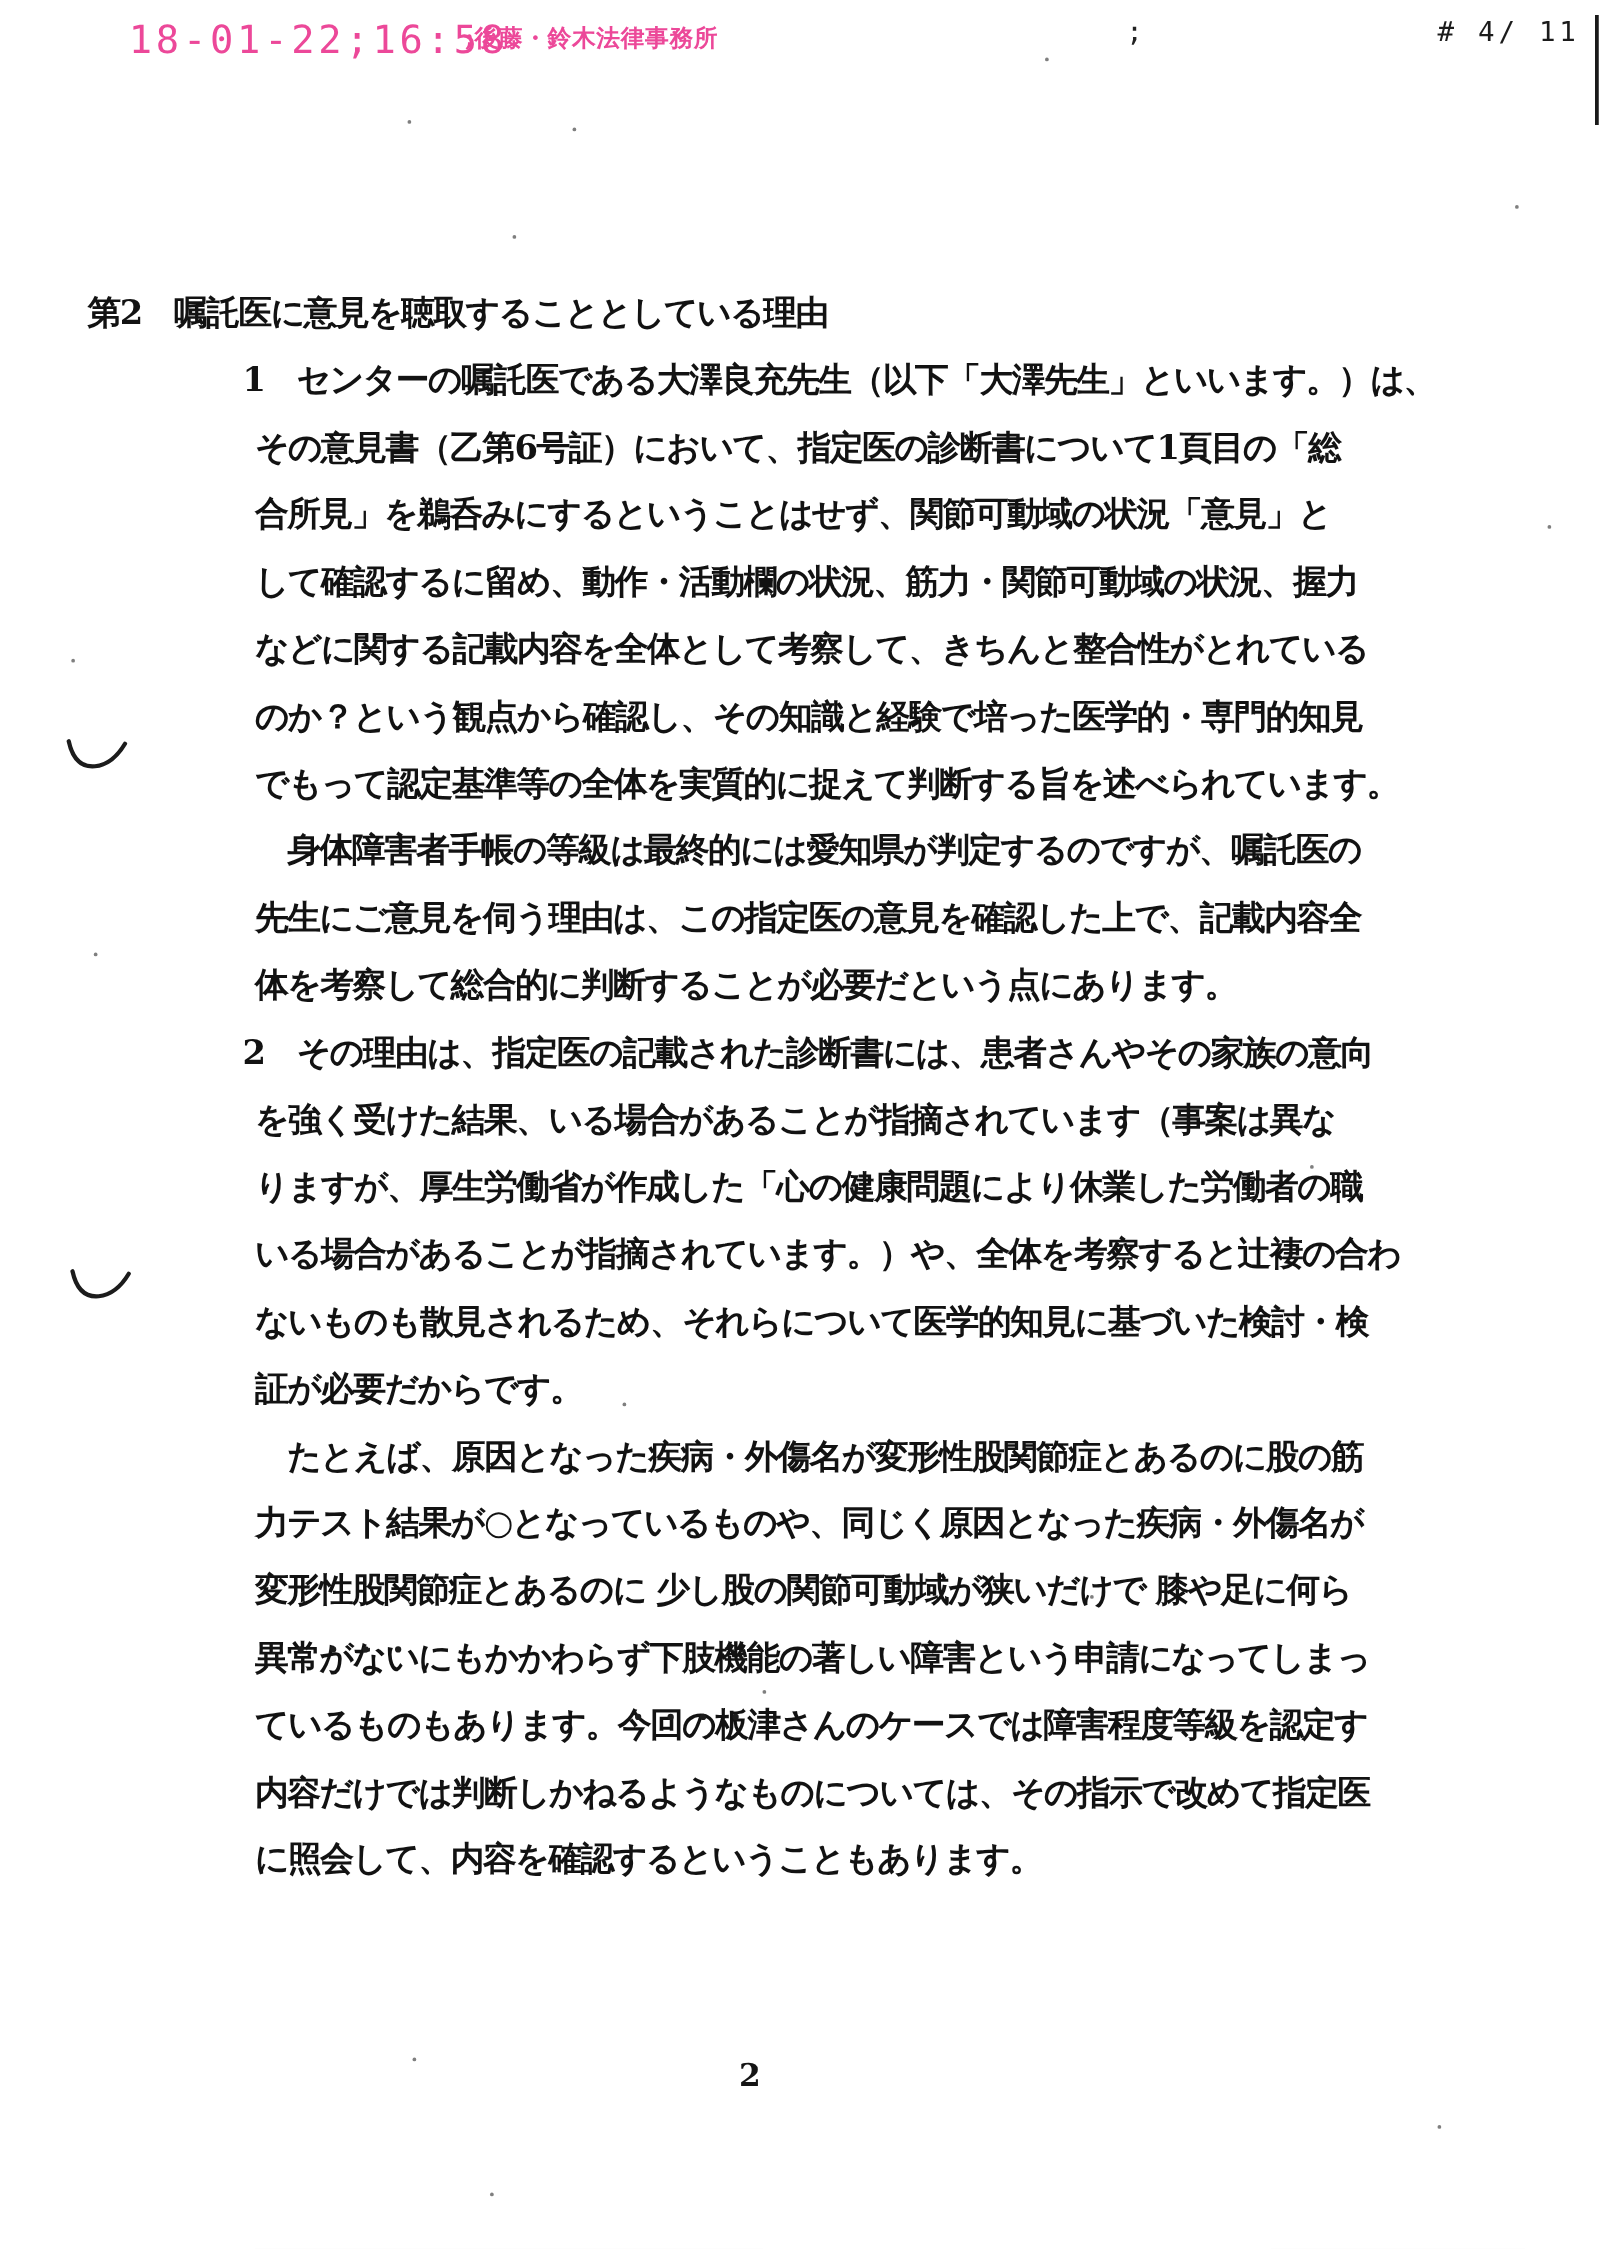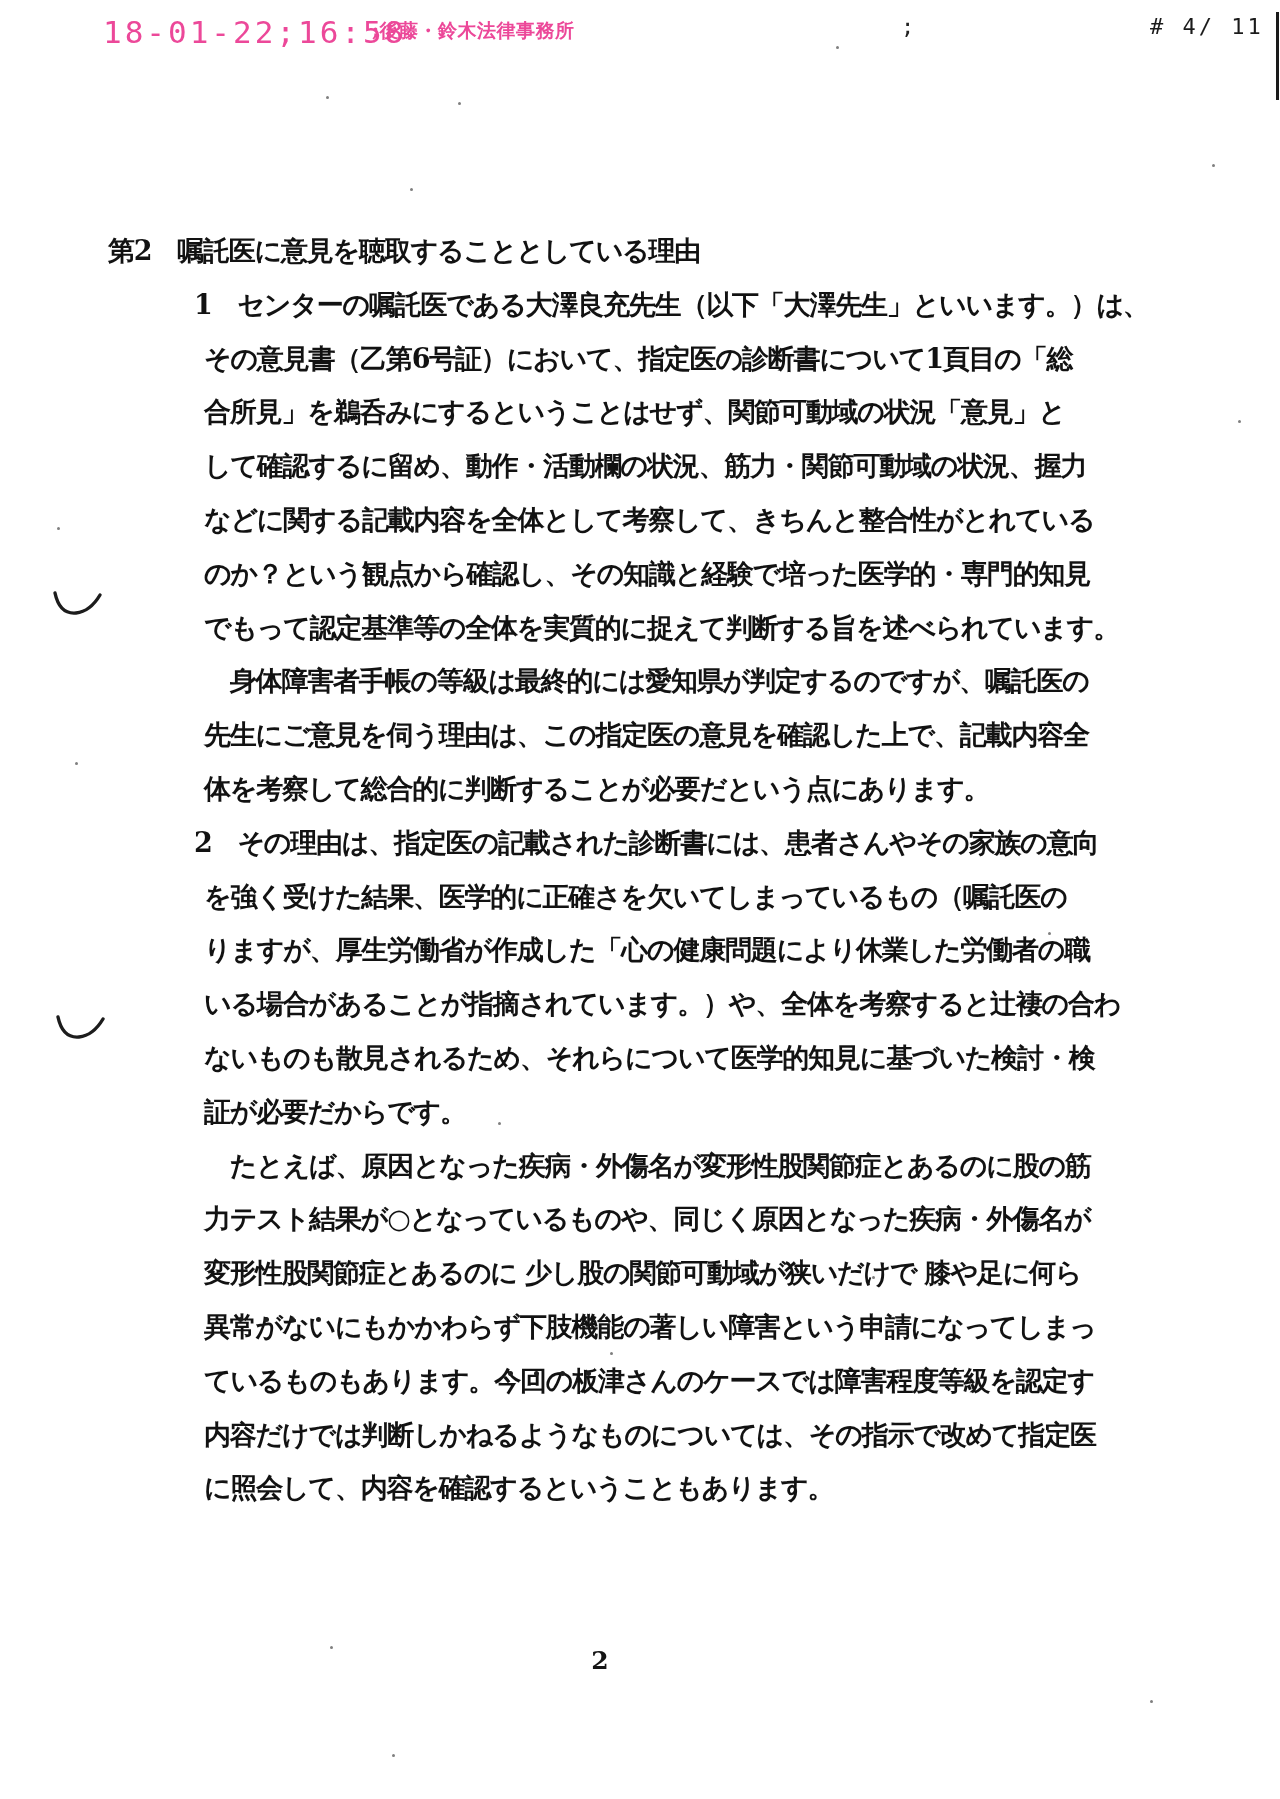--- a/index.html
+++ b/index.html
@@ -33,21 +33,21 @@
   }
   .scan-edge-artifact{
     position:absolute;right:1px;top:0;width:3px;height:88px;background:#1a1a1a;
   }
   
   .doc-content{position:absolute;top:224px;left:0;width:1160px;}
   .line{
     white-space:pre;line-height:53.8px;height:53.8px;
     font-size:27px;letter-spacing:-1.2px;font-weight:600;color:#121212;
   }
-  .indent-heading{margin-left:108px;font-weight:700;}
+  .indent-heading{margin-left:70px;font-weight:700;}
   .indent-num{margin-left:194px;}
   .indent-body{margin-left:204px;}
   .page-number{
     position:absolute;top:1646px;left:0;width:1200px;text-align:center;
     font-size:25px;font-weight:600;color:#141414;
   }
   
   .hand-mark{position:absolute;width:52px;height:34px;}
   .hand-mark svg{display:block;width:100%;height:100%;}
   
@@ -75,21 +75,21 @@
       <div class="line indent-body">その意見書（乙第6号証）において、指定医の診断書について1頁目の「総</div>
       <div class="line indent-body">合所見」を鵜呑みにするということはせず、関節可動域の状況「意見」と</div>
       <div class="line indent-body">して確認するに留め、動作・活動欄の状況、筋力・関節可動域の状況、握力</div>
       <div class="line indent-body">などに関する記載内容を全体として考察して、きちんと整合性がとれている</div>
       <div class="line indent-body">のか？という観点から確認し、その知識と経験で培った医学的・専門的知見</div>
       <div class="line indent-body">でもって認定基準等の全体を実質的に捉えて判断する旨を述べられています。</div>
       <div class="line indent-body">　身体障害者手帳の等級は最終的には愛知県が判定するのですが、嘱託医の</div>
       <div class="line indent-body">先生にご意見を伺う理由は、この指定医の意見を確認した上で、記載内容全</div>
       <div class="line indent-body">体を考察して総合的に判断することが必要だという点にあります。</div>
       <div class="line indent-num">2　その理由は、指定医の記載された診断書には、患者さんやその家族の意向</div>
-      <div class="line indent-body">を強く受けた結果、医学的に正確さを欠いてしまっているもの（嘱託医の</div>
+      <div class="line indent-body">を強く受けた結果、いる場合があることが指摘されています（事案は異な</div>
       <div class="line indent-body">りますが、厚生労働省が作成した「心の健康問題により休業した労働者の職</div>
       <div class="line indent-body">いる場合があることが指摘されています。）や、全体を考察すると辻褄の合わ</div>
       <div class="line indent-body">ないものも散見されるため、それらについて医学的知見に基づいた検討・検</div>
       <div class="line indent-body">証が必要だからです。</div>
       <div class="line indent-body">　たとえば、原因となった疾病・外傷名が変形性股関節症とあるのに股の筋</div>
       <div class="line indent-body">力テスト結果が○となっているものや、同じく原因となった疾病・外傷名が</div>
       <div class="line indent-body">変形性股関節症とあるのに 少し股の関節可動域が狭いだけで 膝や足に何ら</div>
       <div class="line indent-body">異常がないにもかかわらず下肢機能の著しい障害という申請になってしまっ</div>
       <div class="line indent-body">ているものもあります。今回の板津さんのケースでは障害程度等級を認定す</div>
       <div class="line indent-body">内容だけでは判断しかねるようなものについては、その指示で改めて指定医</div>

